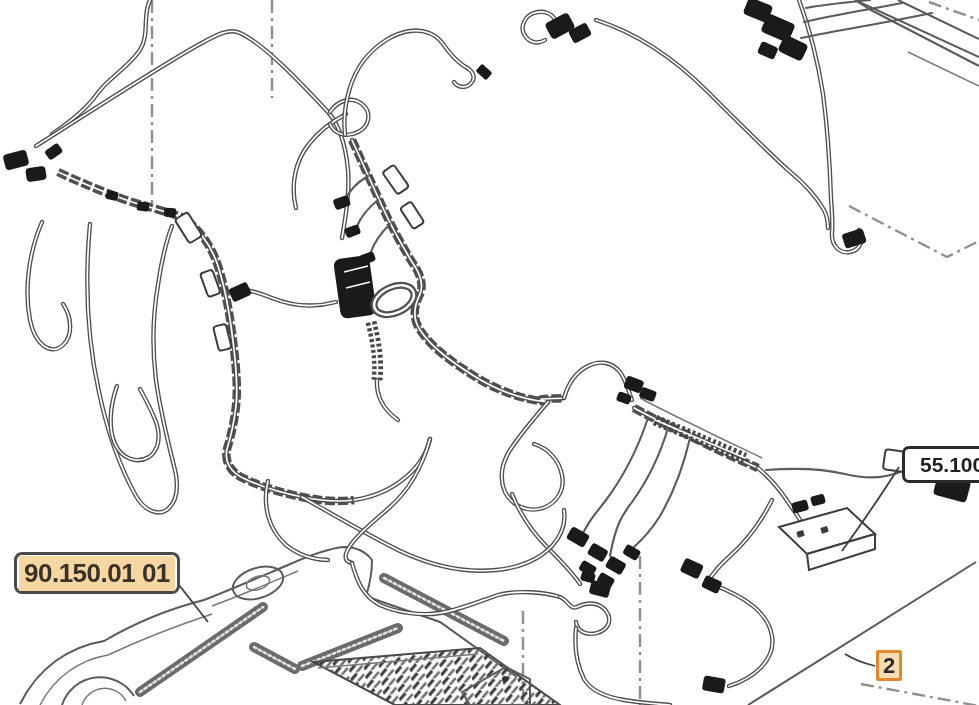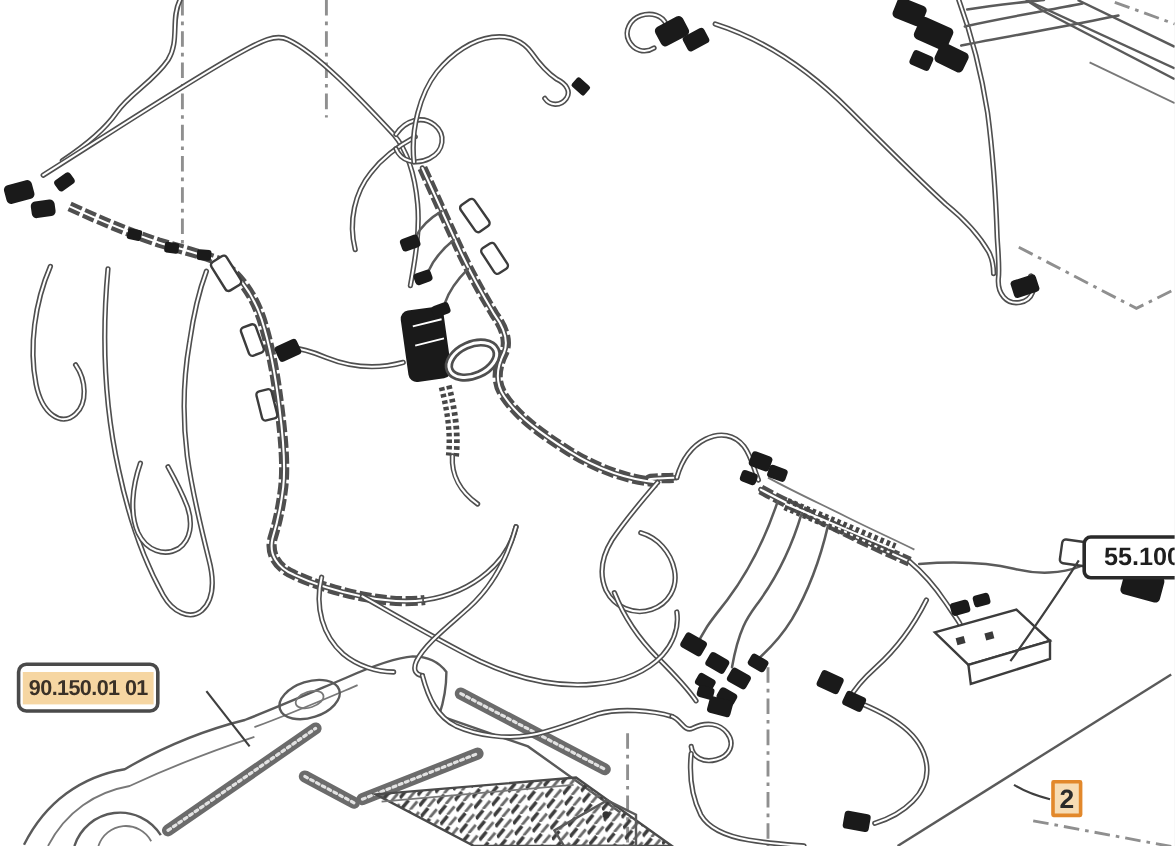--- a/index.html
+++ b/index.html
@@ -26,21 +26,21 @@
   .slotc{fill:none;stroke:#e3e3e3;stroke-width:2.6;stroke-linecap:round;stroke-dasharray:2.5 3;}
 
   
   .refbox{
     position:absolute;box-sizing:border-box;background:#ffffff;
     border:3px solid #4a4a4a;border-radius:8px;display:flex;align-items:center;
     padding:2px;cursor:pointer;
   }
   .refbox .hl{
     background:var(--highlight-fill,#f6d6a2);color:#3a3127;font-weight:bold;
-    font-size:18px;line-height:1;padding:4px 5px 5px 5px;white-space:nowrap;
+    font-size:26px;line-height:1;padding:4px 5px 5px 5px;white-space:nowrap;
     letter-spacing:-0.5px;
   }
   .refbox.plain{border:3px solid #2a2a2a;border-radius:7px;padding:3px 4px 3px 10px;}
   .refbox.plain .hl{background:transparent;color:#1f1f1f;font-size:21px;letter-spacing:0;}
   .callout{
     position:absolute;box-sizing:border-box;
     border:3px solid var(--callout-border,#e2882b);
     background:var(--callout-fill,#f7dcb4);
     color:#2b2b2b;font-weight:bold;font-size:22px;line-height:1;
     display:flex;align-items:center;justify-content:center;cursor:pointer;

